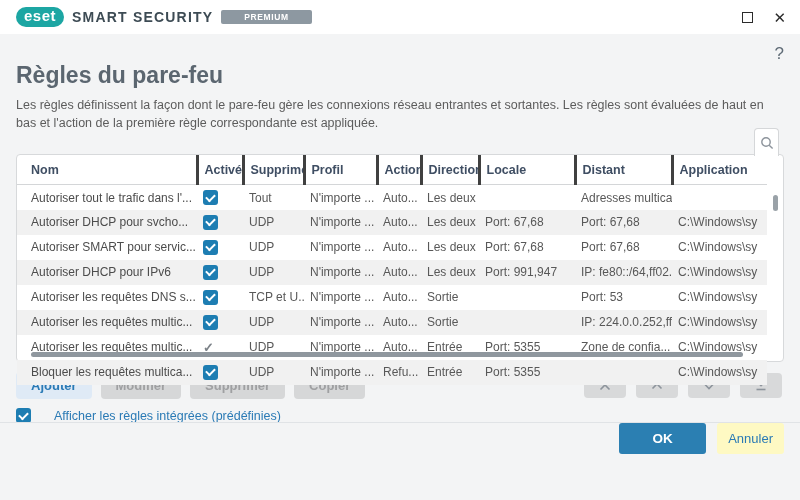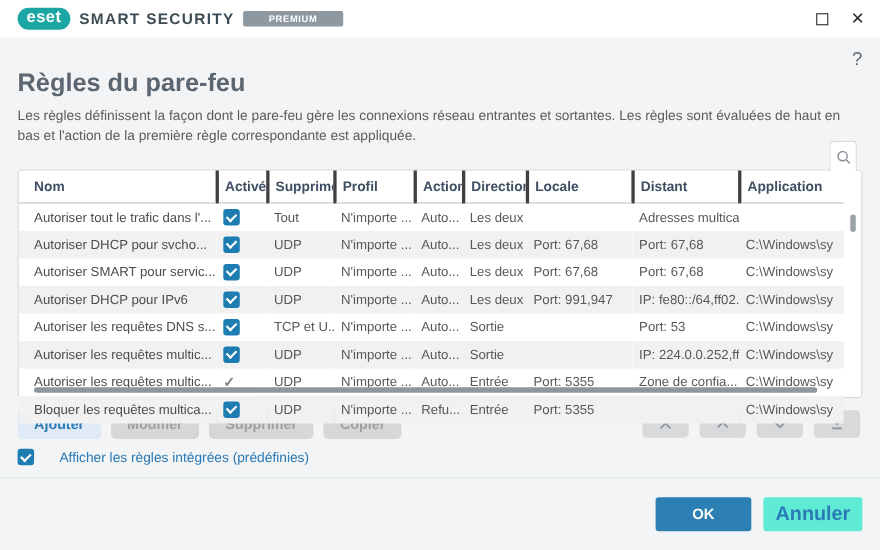--- a/index.html
+++ b/index.html
@@ -52,23 +52,23 @@
   .btn-disabled { background:#d6d7d8; color:#9fa0a2; }
   .move-group { margin-left:auto; display:flex; gap:10px; margin-right:2px; }
   .move-btn { width:42px; height:25px; background:#d8d9da; border:none; border-radius:4px; display:flex; align-items:center; justify-content:center; cursor:pointer; }
   .move-btn svg { display:block; }
 
   
   .builtin-row { display:flex; align-items:flex-end; gap:23px; margin-top:9px; cursor:pointer; }
   .builtin-label { color:#2a7ab5; font-size:12.5px; }
 
   
-  .footer { position:absolute; left:0; right:0; bottom:0; height:66px; border-top:1px solid #e0e3e6; display:flex; align-items:center; justify-content:flex-end; gap:11px; padding:0 16px; }
+  .footer { position:absolute; left:0; right:0; bottom:12px; height:66px; border-top:1px solid #e0e3e6; display:flex; justify-content:flex-end; gap:11px; padding:0 16px; }
   .btn-ok { width:87px; height:31px; background:#2b7fb2; color:#fff; border:none; border-radius:3px; font-family:inherit; font-size:13.5px; font-weight:700; cursor:pointer; }
-  .btn-cancel { height:31px; padding:0 11px; background:#5eead4; color:#2a7ab5; border:none; border-radius:3px; font-family:inherit; font-size:18px; font-weight:700; cursor:pointer; }
+  .btn-cancel { height:31px; padding:0 11px; background:#fef9c3; color:#2a7ab5; border:none; border-radius:3px; font-family:inherit; font-size:13px; font-weight:400; cursor:pointer; }
 </style>
 </head>
 <body>
 
 <div class="window">
 
   <div class="titlebar">
     <div class="brand">
       <span class="logo-pill">eset</span>
       <span class="product-name">SMART SECURITY</span>

